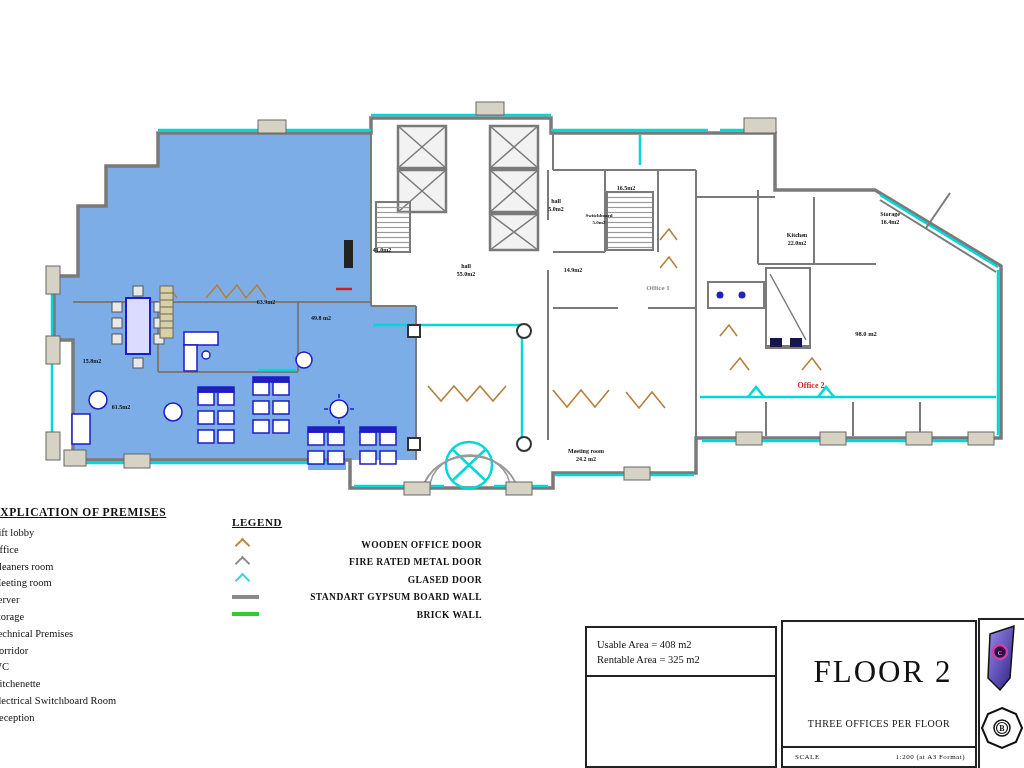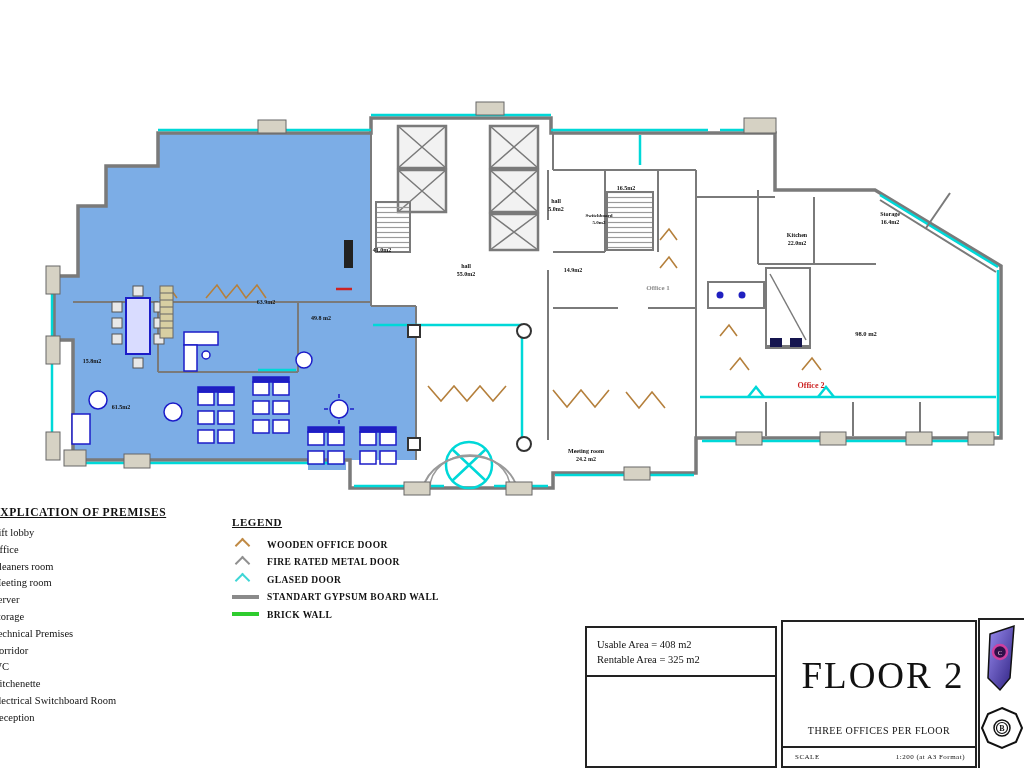--- a/index.html
+++ b/index.html
@@ -9,33 +9,33 @@
   svg text{font-family:"Liberation Serif",serif;}
 
   
   #explication{position:absolute;left:-8px;top:506px;width:260px;}
   .exp-title{font-size:11.5px;font-weight:bold;letter-spacing:.6px;text-decoration:underline;margin-bottom:7px;}
   .exp-item{font-size:10.5px;line-height:16.8px;white-space:nowrap;}
 
   
   #legend{position:absolute;left:232px;top:508px;width:250px;}
   .lg-title{font-size:11px;font-weight:bold;letter-spacing:.6px;text-decoration:underline;margin-bottom:8px;margin-top:8px;}
-  .lg-item{display:flex;align-items:center;height:17.5px;font-size:9.5px;font-weight:600;letter-spacing:.4px;white-space:nowrap;}
+  .lg-item{display:flex;align-items:center;height:17.5px;font-size:9.5px;font-weight:600;letter-spacing:.4px;white-space:nowrap;justify-content:space-between;}
   .sym{display:inline-block;width:28px;height:13px;position:relative;margin-right:7px;flex:0 0 28px;}
   .sym.door::before{content:"";position:absolute;left:5px;top:2px;width:9px;height:9px;
       border-top:2.5px solid var(--c);border-right:2.5px solid var(--c);transform:rotate(-45deg);}
   .sym.wall::before{content:"";position:absolute;left:0;top:4px;width:27px;height:4px;background:var(--c);}
 
   
   #title-block{position:absolute;left:585px;top:618px;width:403px;height:150px;}
   .tb-left{position:absolute;left:0;top:8px;width:188px;height:138px;border:2px solid #222;background:#fff;}
   .tb-areas{border-bottom:2px solid #222;padding:9px 4px 8px 10px;font-size:10.5px;line-height:15px;}
   .tb-name{text-align:center;font-size:21.5px;line-height:30px;padding-top:12px;}
   .tb-mid{position:absolute;left:196px;top:2px;width:192px;height:144px;border:2px solid #222;background:#fff;}
-  .floor-title{text-align:center;font-size:37px;letter-spacing:2px;margin-top:32px;padding-left:8px;}
+  .floor-title{text-align:center;font-size:31px;letter-spacing:2px;margin-top:32px;padding-left:8px;}
   .floor-sub{text-align:center;font-size:10px;letter-spacing:.5px;margin-top:28px;white-space:nowrap;}
   .scale-row{position:absolute;left:0;right:0;bottom:0;height:18px;border-top:2px solid #222;
       display:flex;align-items:center;justify-content:space-between;padding:0 10px 0 12px;
       font-size:7px;font-weight:normal;letter-spacing:.5px;}
   .tb-key{position:absolute;left:393px;top:0;width:46px;height:150px;border:2px solid #222;border-right:none;background:#fff;}
 </style>
 </head>
 <body>
 
 <div id="plan-wrap">

